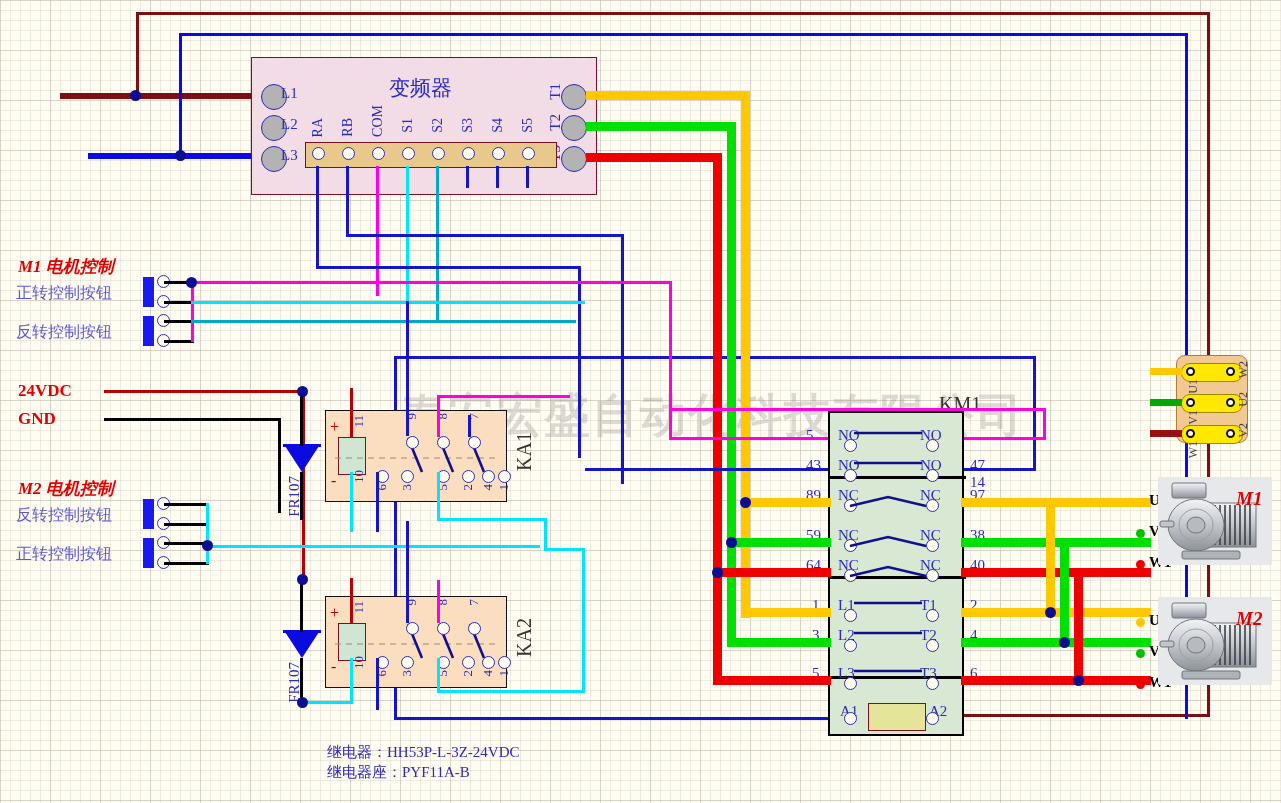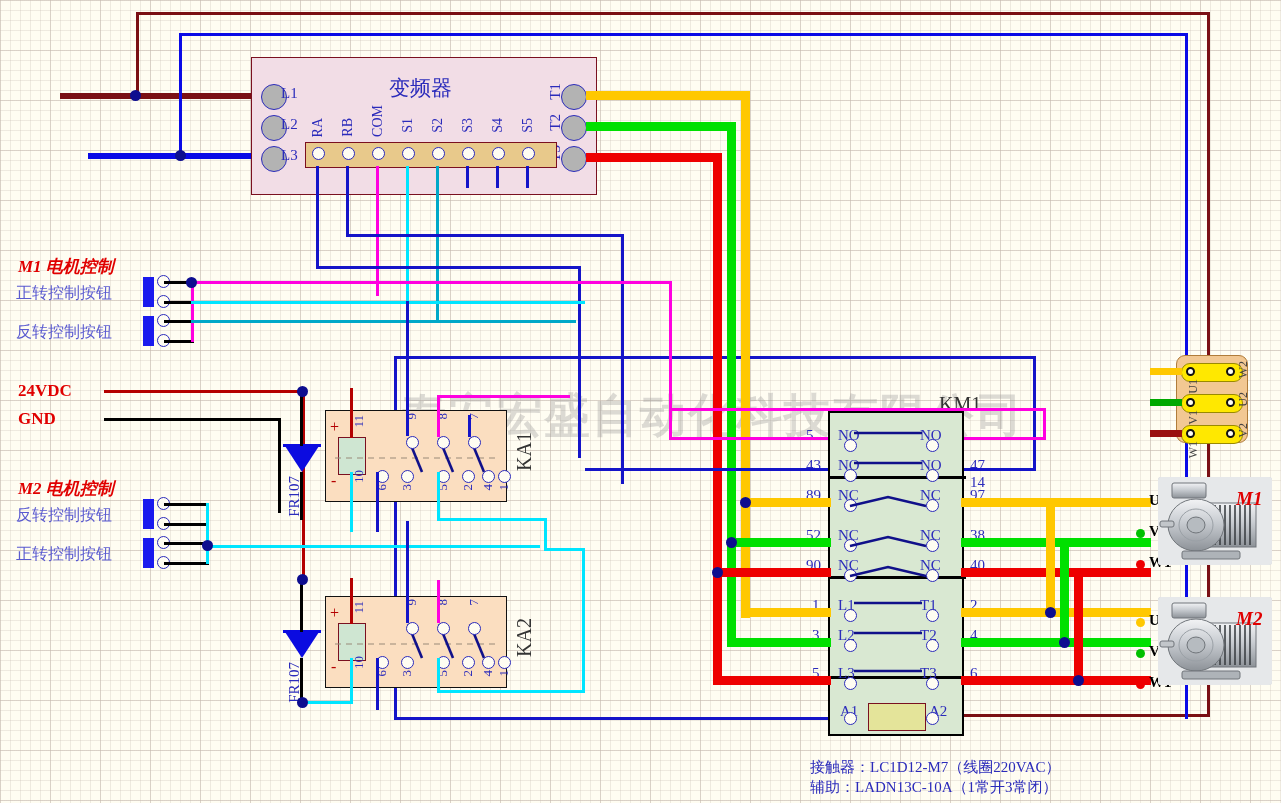--- a/index.html
+++ b/index.html
@@ -280,20 +280,22 @@
 
   <div class="w" style="left:406px;top:521px;width:3px;height:102px;background:#1414c8;"></div>
   <div class="w" style="left:437px;top:580px;width:3px;height:43px;background:#ff00e0;"></div>
   <div class="w" style="left:376px;top:658px;width:3px;height:52px;background:#1414c8;"></div>
   <div class="w" style="left:437px;top:658px;width:3px;height:35px;background:#00e5ff;"></div>
   <div class="w" style="left:437px;top:690px;width:148px;height:3px;background:#00e5ff;"></div>
   <div class="w" style="left:582px;top:548px;width:3px;height:145px;background:#00e5ff;"></div>
   <div class="w" style="left:544px;top:518px;width:3px;height:32px;background:#00e5ff;"></div>
   <div class="w" style="left:544px;top:548px;width:41px;height:3px;background:#00e5ff;"></div>
 
+  <div class="cap" style="left:327px;top:742px;">继电器：HH53P-L-3Z-24VDC
+继电器座：PYF11A-B</div>
 
   <div id="km1">
     <div class="kmsep" style="top:63px;"></div>
     <div class="kmsep" style="top:163px;"></div>
     <div class="kmsep" style="top:263px;"></div>
   </div>
   <div class="lbl" style="left:923px;top:393px;font-size:20px;color:#333;margin-left:16px;">KM1</div>
   <div class="kmcoil" style="left:868px;top:703px;"></div>
   <div class="lbl" style="left:840px;top:703px;">A1</div>
   <div class="lbl" style="left:929px;top:703px;">A2</div>
@@ -321,30 +323,30 @@
       </svg>
       <div class="lbl" style="left: 806px; top: 487px;">89</div>
       <div class="lbl" style="left: 838px; top: 487px;">NC</div>
       <div class="lbl" style="left: 920px; top: 487px;">NC</div>
       <div class="lbl" style="left: 970px; top: 487px;">97</div>
       <div class="term" style="left: 844px; top: 499px;"></div>
       <div class="term" style="left: 926px; top: 499px;"></div>
       <svg width="100" height="26" style="position: absolute; left: 840px; top: 489px;">
         <path d="M10 17 L48 8 L86 17" stroke="#10108a" stroke-width="2.4" fill="none"></path>
       </svg>
-      <div class="lbl" style="left: 806px; top: 527px;">52</div>
+      <div class="lbl" style="left: 806px; top: 527px;">59</div>
       <div class="lbl" style="left: 838px; top: 527px;">NC</div>
       <div class="lbl" style="left: 920px; top: 527px;">NC</div>
       <div class="lbl" style="left: 970px; top: 527px;">38</div>
       <div class="term" style="left: 844px; top: 539px;"></div>
       <div class="term" style="left: 926px; top: 539px;"></div>
       <svg width="100" height="26" style="position: absolute; left: 840px; top: 529px;">
         <path d="M10 17 L48 8 L86 17" stroke="#10108a" stroke-width="2.4" fill="none"></path>
       </svg>
-      <div class="lbl" style="left: 806px; top: 557px;">90</div>
+      <div class="lbl" style="left: 806px; top: 557px;">64</div>
       <div class="lbl" style="left: 838px; top: 557px;">NC</div>
       <div class="lbl" style="left: 920px; top: 557px;">NC</div>
       <div class="lbl" style="left: 970px; top: 557px;">40</div>
       <div class="term" style="left: 844px; top: 569px;"></div>
       <div class="term" style="left: 926px; top: 569px;"></div>
       <svg width="100" height="26" style="position: absolute; left: 840px; top: 559px;">
         <path d="M10 17 L48 8 L86 17" stroke="#10108a" stroke-width="2.4" fill="none"></path>
       </svg>
       <div class="lbl" style="left: 812px; top: 597px;">1</div>
       <div class="lbl" style="left: 838px; top: 597px;">L1</div>
@@ -403,22 +405,20 @@
   <div class="w" style="left:961px;top:638px;width:190px;height:9px;background:#00e000;"></div>
   <div class="w" style="left:961px;top:676px;width:190px;height:9px;background:#ee0000;"></div>
 
   <div class="w" style="left:1046px;top:498px;width:9px;height:115px;background:#ffc800;"></div>
   <div class="w" style="left:1060px;top:538px;width:9px;height:105px;background:#00e000;"></div>
   <div class="w" style="left:1074px;top:568px;width:9px;height:113px;background:#ee0000;"></div>
   <div class="dot" style="left:1045px;top:607px;"></div>
   <div class="dot" style="left:1059px;top:637px;"></div>
   <div class="dot" style="left:1073px;top:675px;"></div>
 
-  <div class="cap" style="left:810px;top:757px;">接触器：LC1D12-M7（线圈220VAC）
-辅助：LADN13C-10A（1常开3常闭）</div>
 
   <div class="tb"></div>
   <div id="tbrows">
       <div class="tbar" style="left: 1181px; top: 363px;"></div>
       <div class="tbh" style="left: 1186px; top: 367px;"></div>
       <div class="tbh" style="left: 1226px; top: 367px;"></div>
       <div class="lbl vert" style="left: 1186px; top: 379px; font-size: 12px; color: rgb(68, 68, 68);">U1</div>
       <div class="lbl vert" style="left: 1236px; top: 361px; font-size: 12px; color: rgb(68, 68, 68);">W2</div>
       <div class="tbar" style="left: 1181px; top: 394px;"></div>
       <div class="tbh" style="left: 1186px; top: 398px;"></div>

